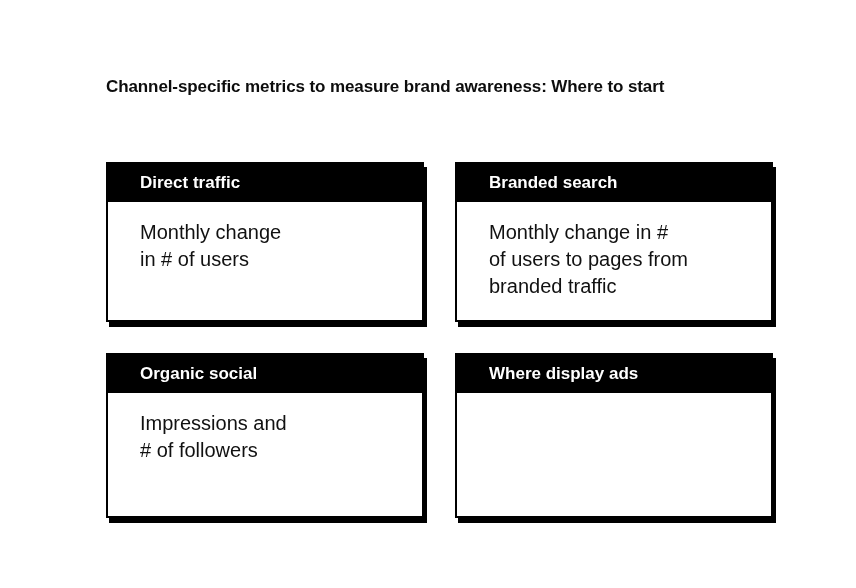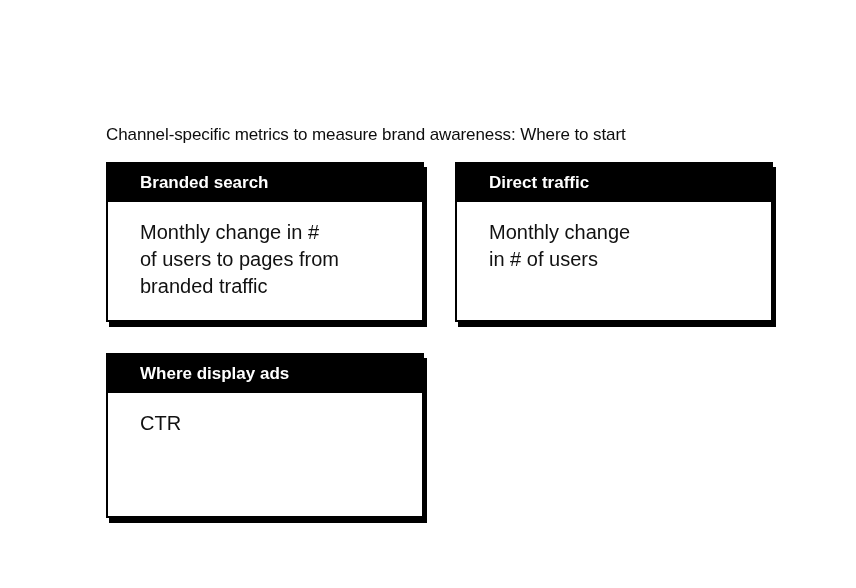--- a/index.html
+++ b/index.html
@@ -14,25 +14,24 @@
     background: #ffffff;
     font-family: "Liberation Sans", sans-serif;
     color: #0d0d0d;
     overflow: hidden;
   }
   .page-title {
     position: absolute;
     left: 106px;
     top: 77px;
     font-size: 17px;
-    font-weight: normal;
+    font-weight: bold;
     letter-spacing: -0.1px;
     color: #0d0d0d;
     white-space: nowrap;
-    margin-top: 48px;
   }
   .cards-grid {
     position: absolute;
     left: 106px;
     top: 162px;
     display: grid;
     grid-template-columns: 318px 318px;
     grid-template-rows: 160px 165px;
     column-gap: 31px;
     row-gap: 31px;
@@ -74,43 +73,49 @@
 <body>
 
 <div class="canvas">
 
   <div class="page-title">Channel-specific metrics to measure brand awareness: Where to start</div>
 
   <div class="cards-grid">
 
     <div class="metric-card">
       <div class="card-header">
+        <span class="card-header-label">Direct traffic</span>
+      </div>
+      <div class="card-body">
+        <div class="card-body-text">Monthly change
+in # of users</div>
+      </div>
+    </div>
+
+    <div class="metric-card">
+      <div class="card-header">
         <span class="card-header-label">Branded search</span>
       </div>
       <div class="card-body">
         <div class="card-body-text">Monthly change in #
 of users to pages from
 branded traffic</div>
       </div>
     </div>
 
     <div class="metric-card">
       <div class="card-header">
-        <span class="card-header-label">Direct traffic</span>
+        <span class="card-header-label">Organic social</span>
       </div>
       <div class="card-body">
-        <div class="card-body-text">Monthly change
-in # of users</div>
+        <div class="card-body-text">Impressions and
+# of followers</div>
       </div>
     </div>
-
 
     <div class="metric-card">
       <div class="card-header">
         <span class="card-header-label">Where display ads</span>
-      </div>
-      <div class="card-body">
-        <div class="card-body-text">CTR</div>
       </div>
     </div>
 
   </div>
 </div>
 
 </body></html>

